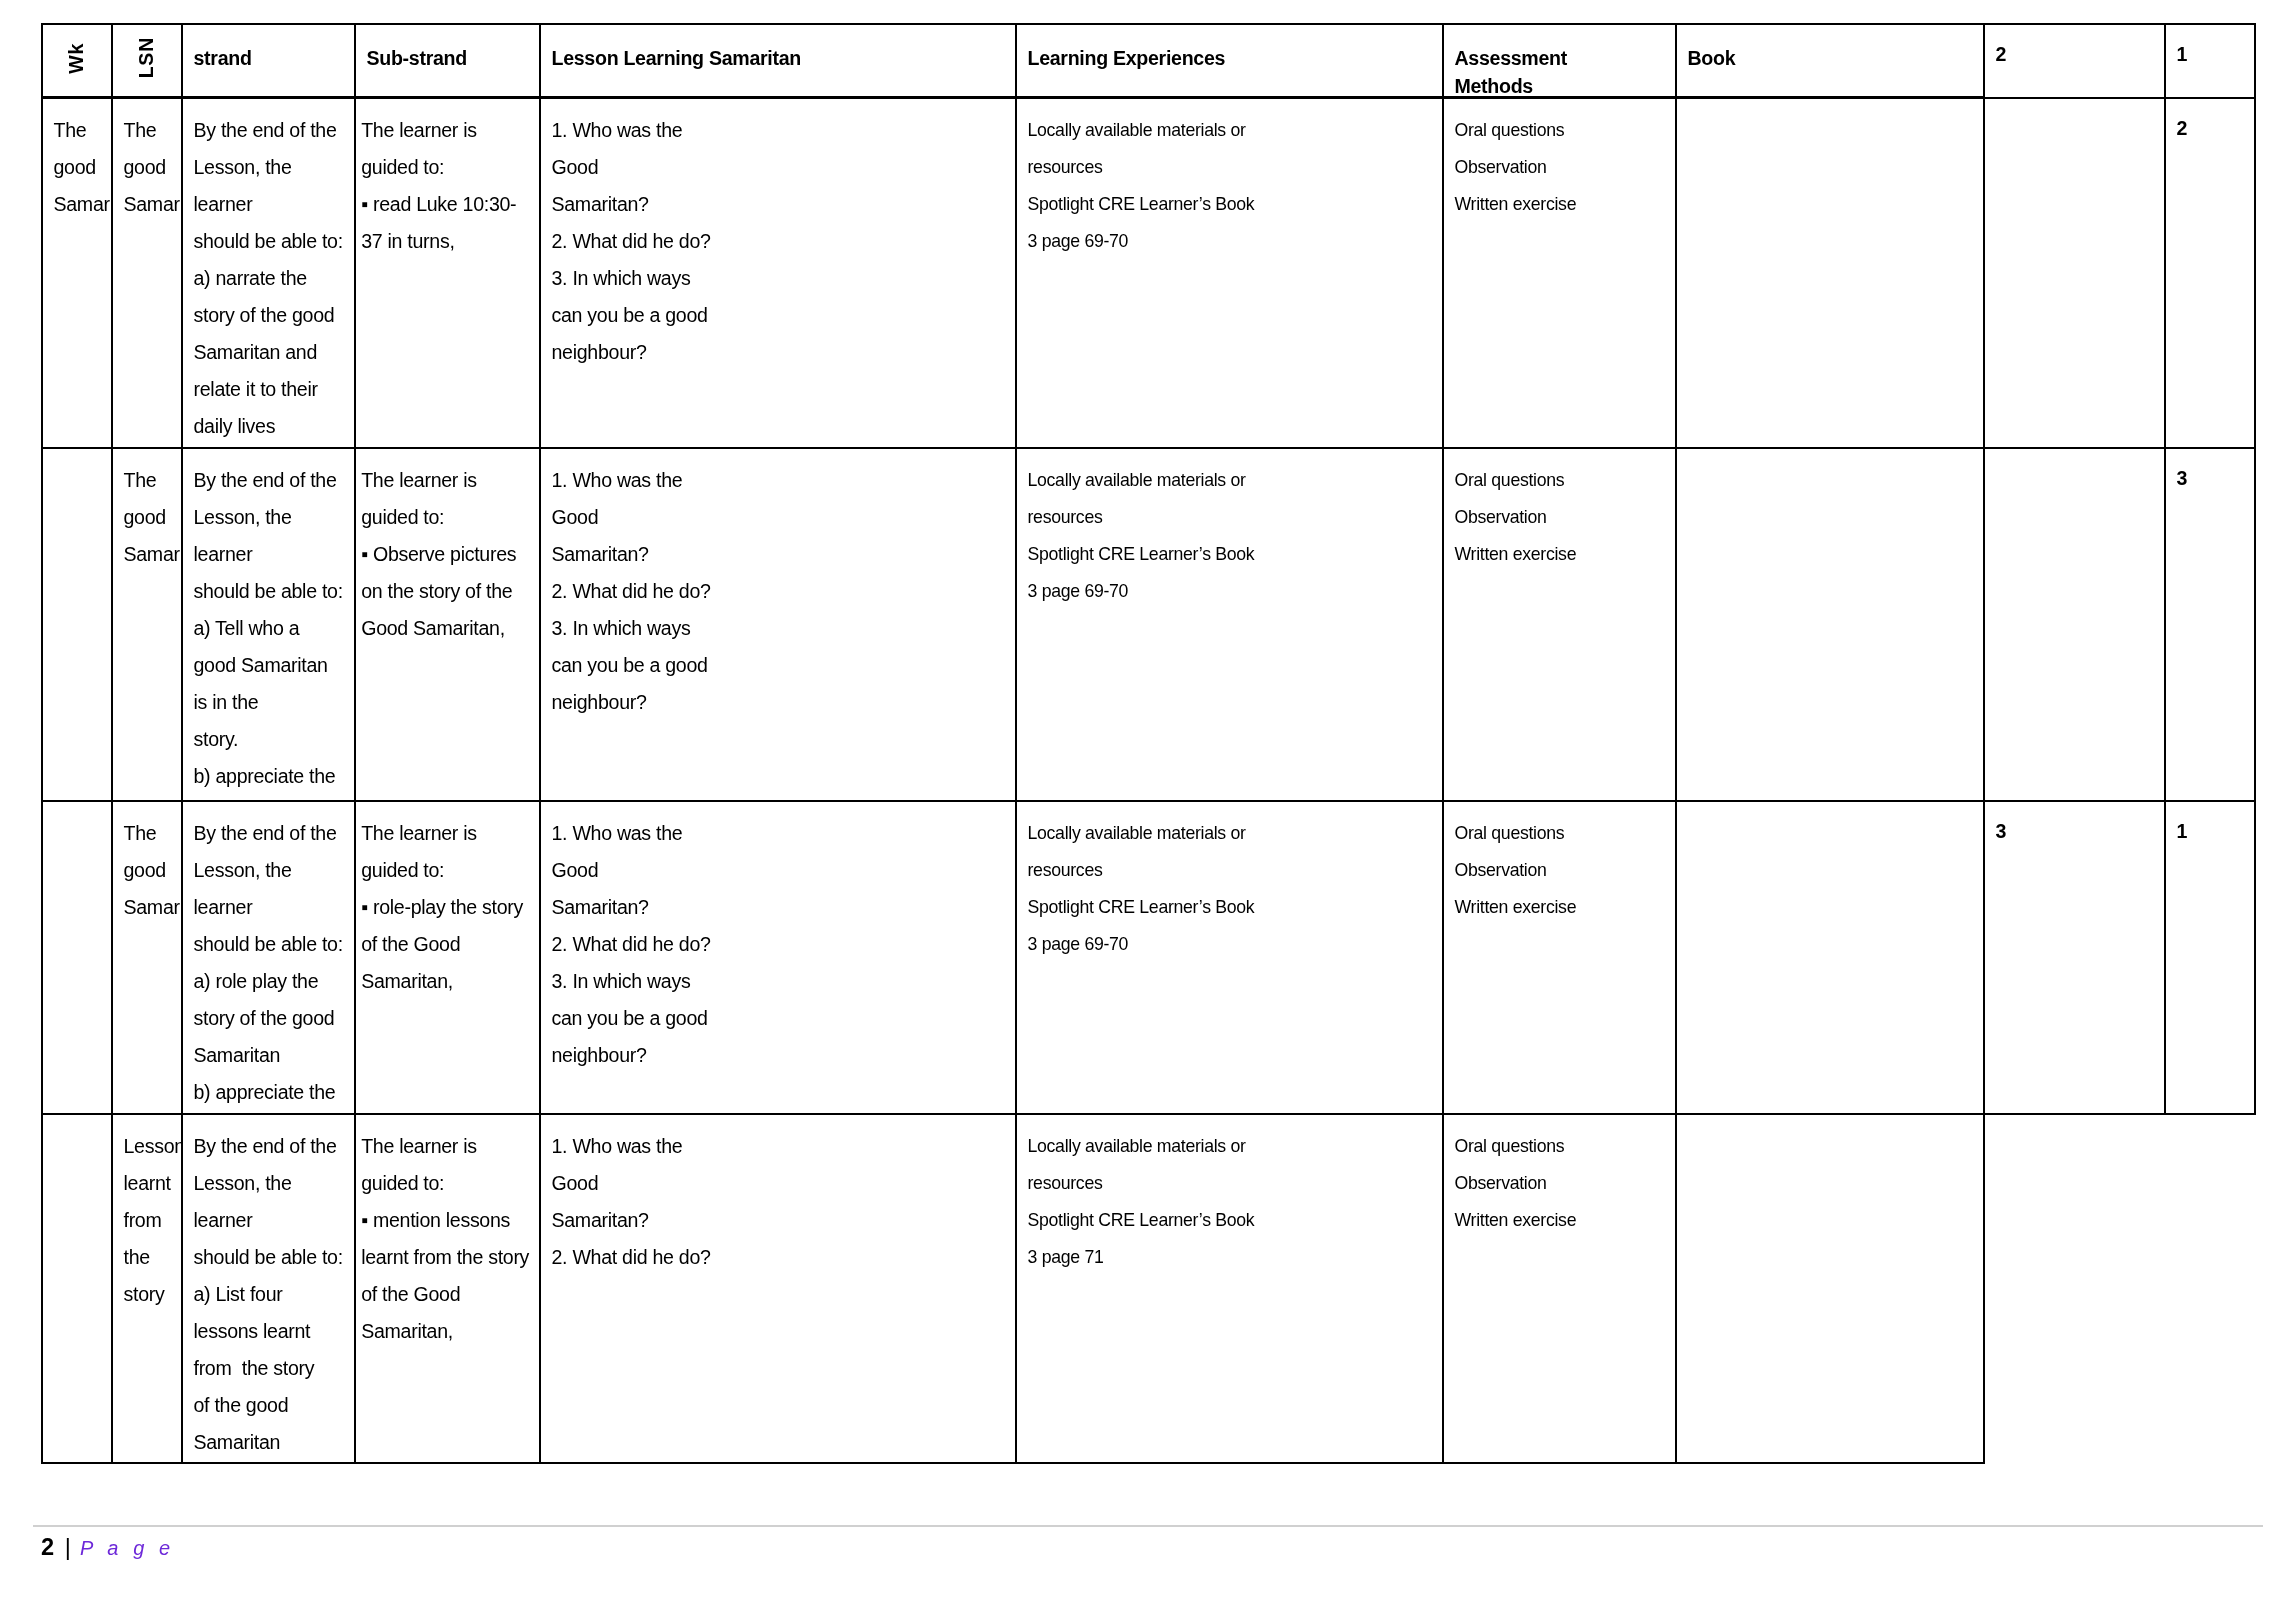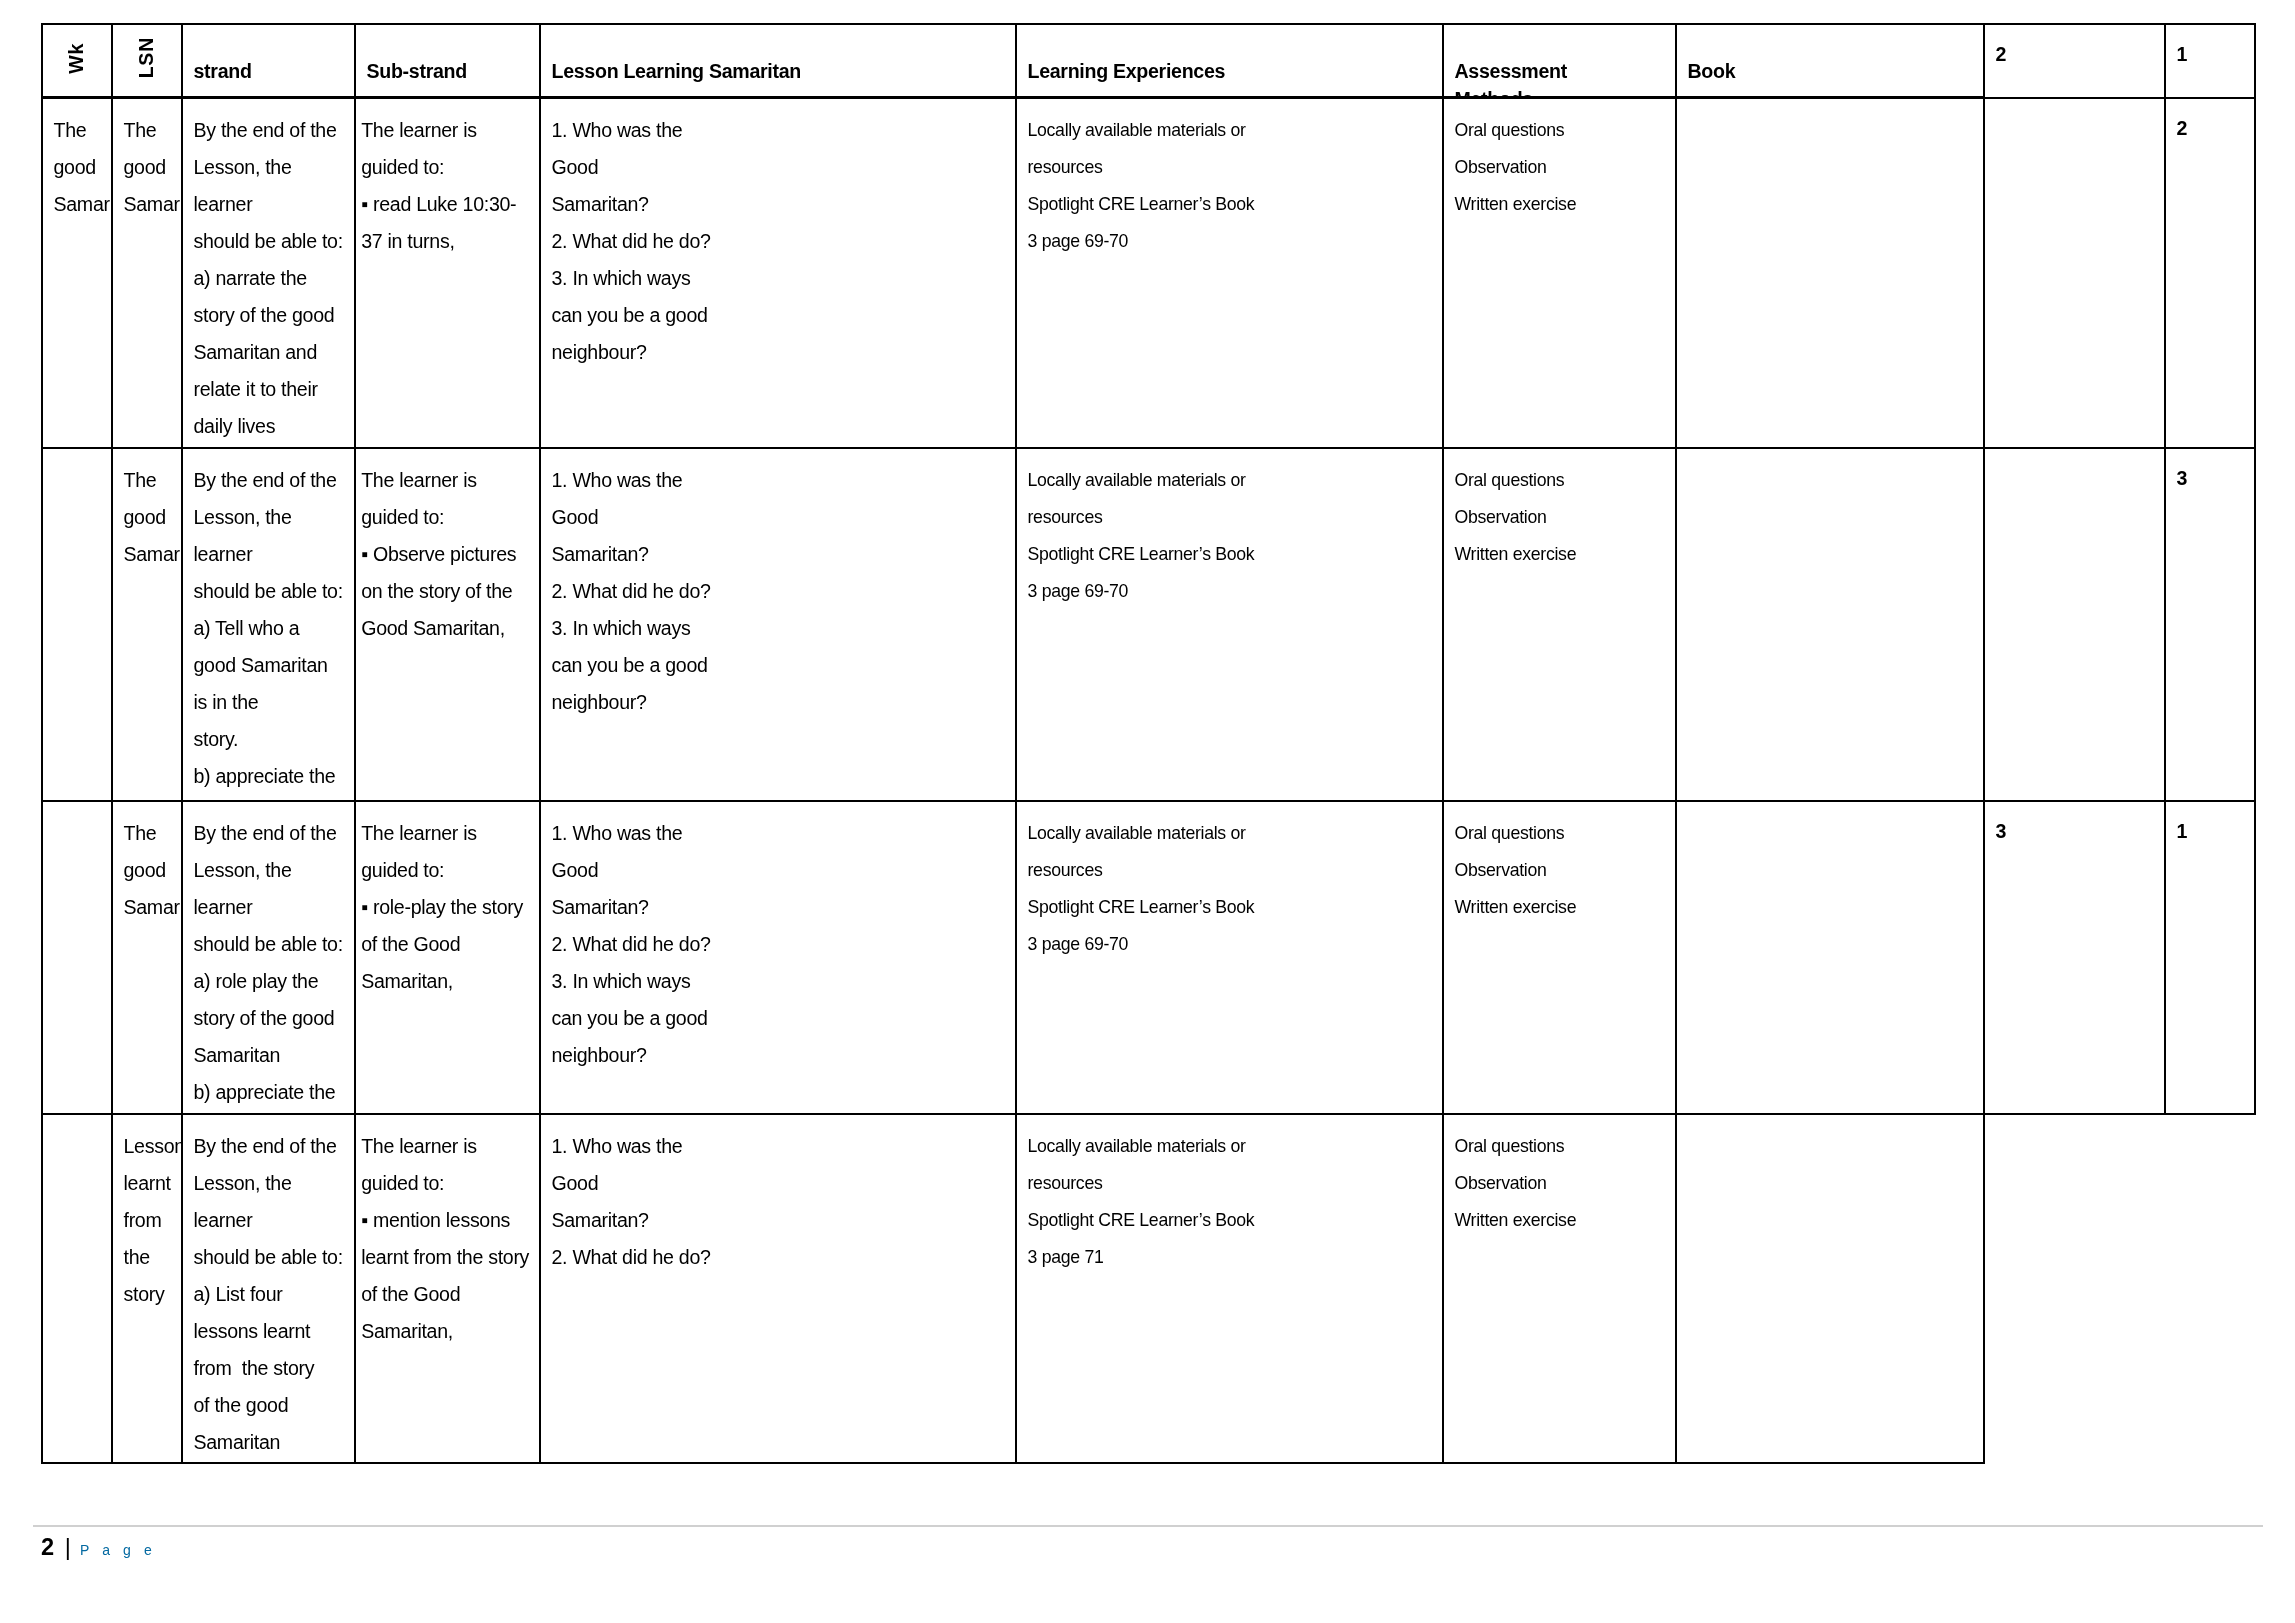--- a/index.html
+++ b/index.html
@@ -38,21 +38,21 @@
     line-height: 37px;
     letter-spacing: -0.3px;
     white-space: pre-wrap;
     overflow: hidden;
     font-stretch: condensed;
   }
   .cell.hdr {
     font-weight: bold;
     border-bottom: 3.3px solid #000;
     line-height: 27.5px;
-    padding-top: 33px;
+    padding-top: 20px;
   }
   .cell.vhead {
     display: flex;
     align-items: center;
     justify-content: center;
     padding: 0 0 5.2px 0;
   }
   .cell.vhead .vtext {
     writing-mode: vertical-rl;
     transform: rotate(180deg);
@@ -87,23 +87,24 @@
     font-size: 23.6px;
     color: #000;
   }
   .pg-bar {
     font-size: 23.6px;
     font-weight: 400;
     margin: 0 9.2px 0 10.5px;
     color: #000;
   }
   .pg-label {
-    font-size: 14px;
-    color: #0369a1;
+    font-size: 20px;
+    color: #6d28d9;
     letter-spacing: 4.6px;
+    font-style: italic;
   }
 </style>
 </head>
 <body>
 
 <div class="page">
 
   <div class="sow-table">
 
     <div class="cell hdr vhead"><span class="vtext">Wk</span></div>

